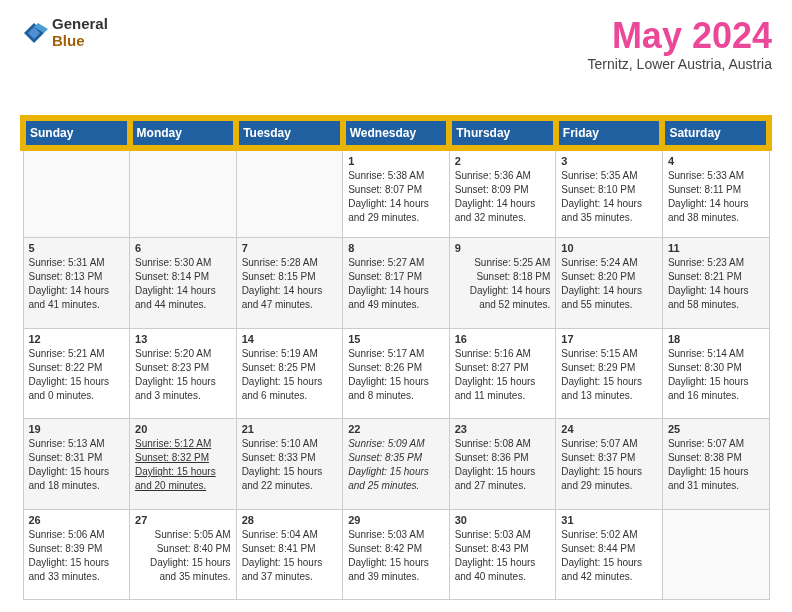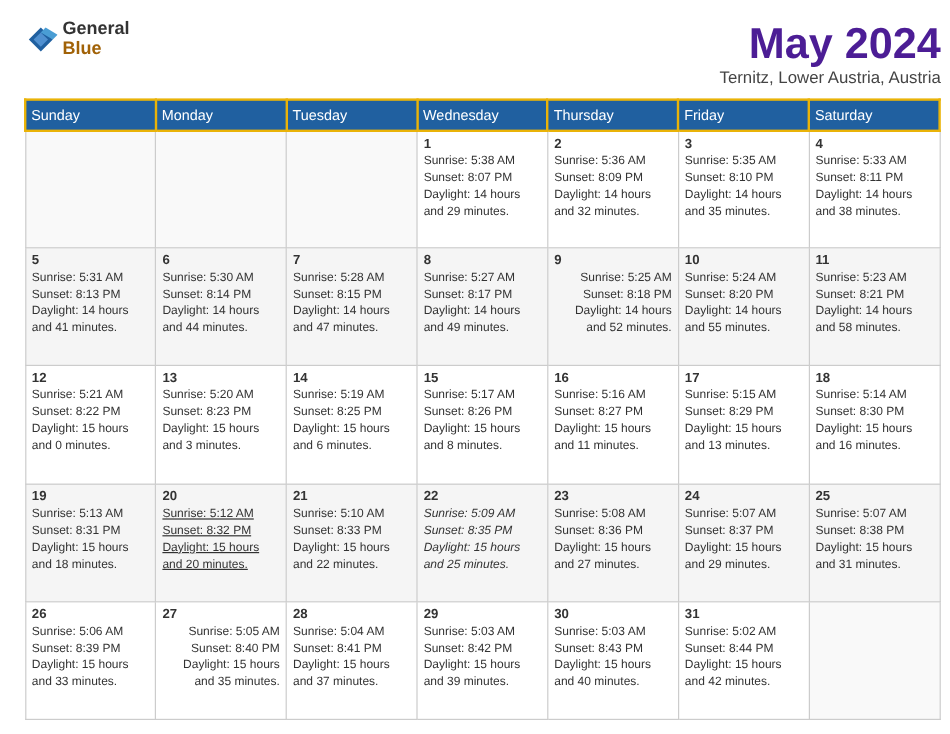--- a/index.html
+++ b/index.html
@@ -6,23 +6,24 @@
     body {
       width: 792px;
       height: 612px;
       font-family: Arial, sans-serif;
       background: #fff;
       overflow: hidden;
     }
     .page {
       width: 792px;
       height: 612px;
-      padding: 16px 8px 12px 20px;
+      padding: 16px 20px 12px 20px;
       display: flex;
       flex-direction: column;
+      gap: 33px;
     }
     .header {
       display: flex;
       justify-content: space-between;
       align-items: flex-start;
       margin-bottom: 10px;
     }
     .logo {
       display: flex;
       align-items: center;
@@ -46,42 +47,42 @@
     .logo-icon {
       width: 28px;
       height: 28px;
     }
     .title-block {
       text-align: right;
     }
     .main-title {
       font-size: 36px;
       font-weight: bold;
-      color: #4c1d95;
+      color: #ec4899;
       line-height: 1.1;
     }
     .subtitle {
       font-size: 14px;
       color: #444;
     }
     .calendar {
       flex: 1;
       border: 1px solid #ccc;
       border-collapse: collapse;
       width: 100%;
       table-layout: fixed;
     }
     .calendar th {
       background-color: #2060a0;
       color: #fff;
       font-size: 12px;
-      font-weight: normal;
+      font-weight: bold;
       padding: 5px 4px;
       text-align: left;
-      border: 2px solid #eab308;
+      border: 6px solid #eab308;
     }
     .calendar td {
       border: 1px solid #ccc;
       vertical-align: top;
       padding: 4px 5px;
       font-size: 10.5px;
       color: #333;
       height: 82px;
       background: #fff;
     }

